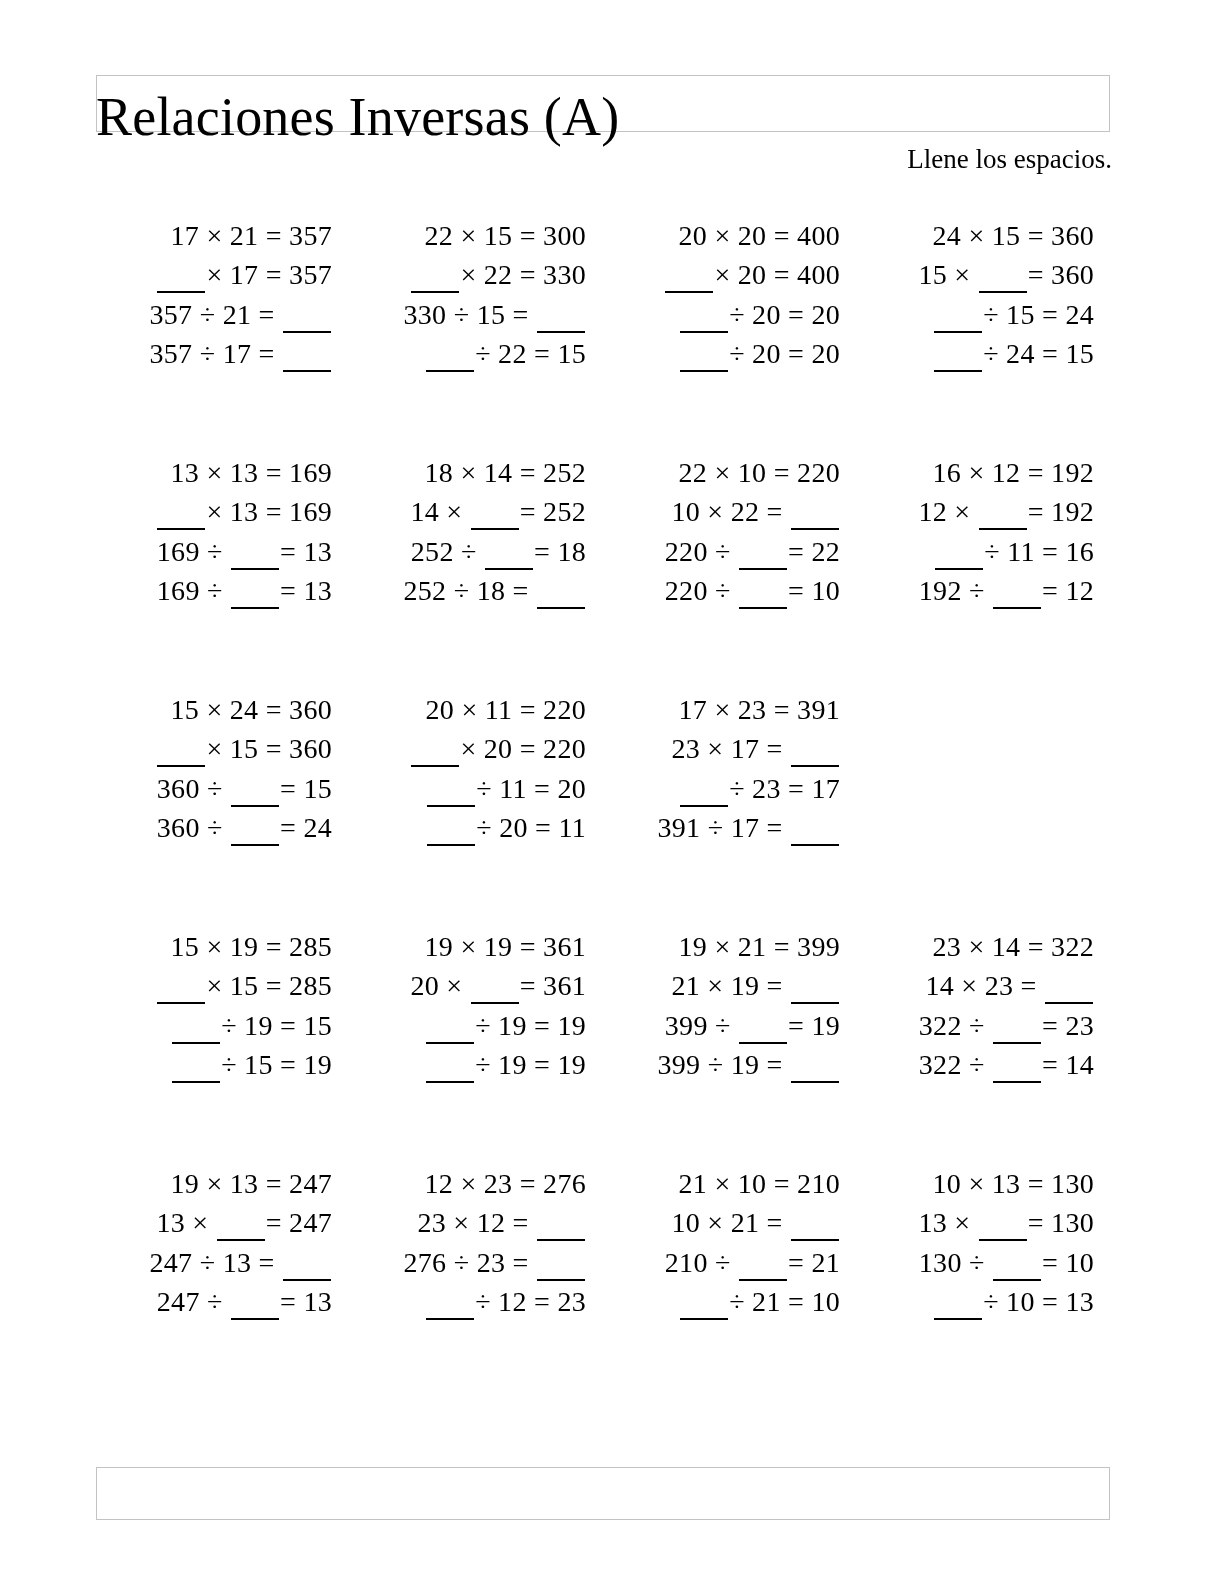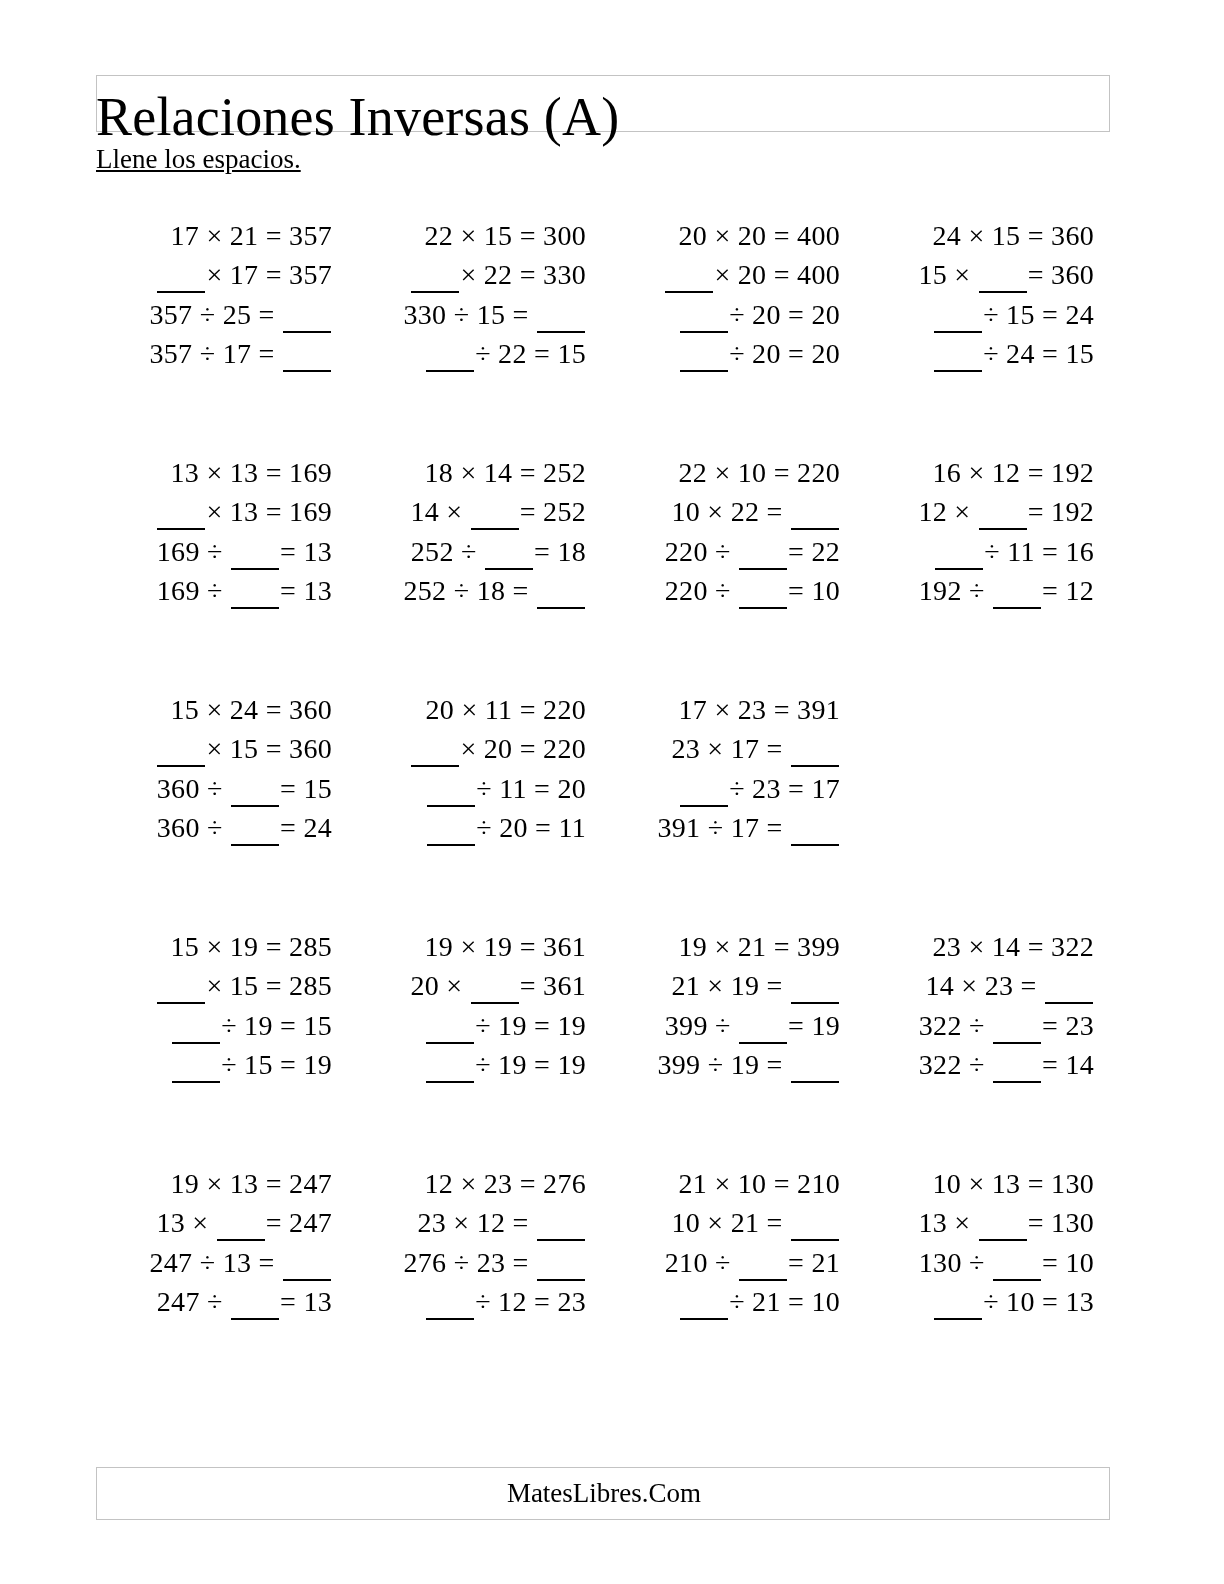--- a/index.html
+++ b/index.html
@@ -42,24 +42,23 @@
     font-size: 54px;
     line-height: 59px;
     letter-spacing: 0.2px;
     white-space: nowrap;
   }
   .subtitle {
     position: absolute;
     left: 0;
     top: 142px;
     width: 1016px;
-    text-align: left;
+    text-align: right;
     font-size: 27px;
     line-height: 34px;
-    text-decoration: underline;
   }
 
   
   .grid {
     position: absolute;
     left: 0;
     top: 216px;
     width: 1016px;
   }
   .qrow {
@@ -117,21 +116,21 @@
 
   <div class="header-box"></div>
   <div class="title">Relaciones Inversas (A)</div>
   <div class="subtitle">Llene los espacios.</div>
 
   <div class="grid">
       <div class="qrow">
         <div class="qcell">
           <div class="qline"><span>17 × 21 = 357</span> </div>
           <div class="qline"><span class="blank">&nbsp;</span><span>× 17 = 357</span> </div>
-          <div class="qline"><span>357 ÷ 25 =</span> <span class="blank">&nbsp;</span></div>
+          <div class="qline"><span>357 ÷ 21 =</span> <span class="blank">&nbsp;</span></div>
           <div class="qline"><span>357 ÷ 17 =</span> <span class="blank">&nbsp;</span></div>
         </div>
         <div class="qcell">
           <div class="qline"><span>22 × 15 = 300</span> </div>
           <div class="qline"><span class="blank">&nbsp;</span><span>× 22 = 330</span> </div>
           <div class="qline"><span>330 ÷ 15 =</span> <span class="blank">&nbsp;</span></div>
           <div class="qline"><span class="blank">&nbsp;</span><span>÷ 22 = 15</span> </div>
         </div>
         <div class="qcell">
           <div class="qline"><span>20 × 20 = 400</span> </div>
@@ -240,15 +239,14 @@
         <div class="qcell">
           <div class="qline"><span>10 × 13 = 130</span> </div>
           <div class="qline"><span>13 ×</span> <span class="blank">&nbsp;</span><span>= 130</span> </div>
           <div class="qline"><span>130 ÷</span> <span class="blank">&nbsp;</span><span>= 10</span> </div>
           <div class="qline"><span class="blank">&nbsp;</span><span>÷ 10 = 13</span> </div>
         </div>
       </div>
     </div>
 
   <div class="footer-box"></div>
-  <div class="footer-text">MatesLibres.Com</div>
 
 </div>
 
 </body></html>

